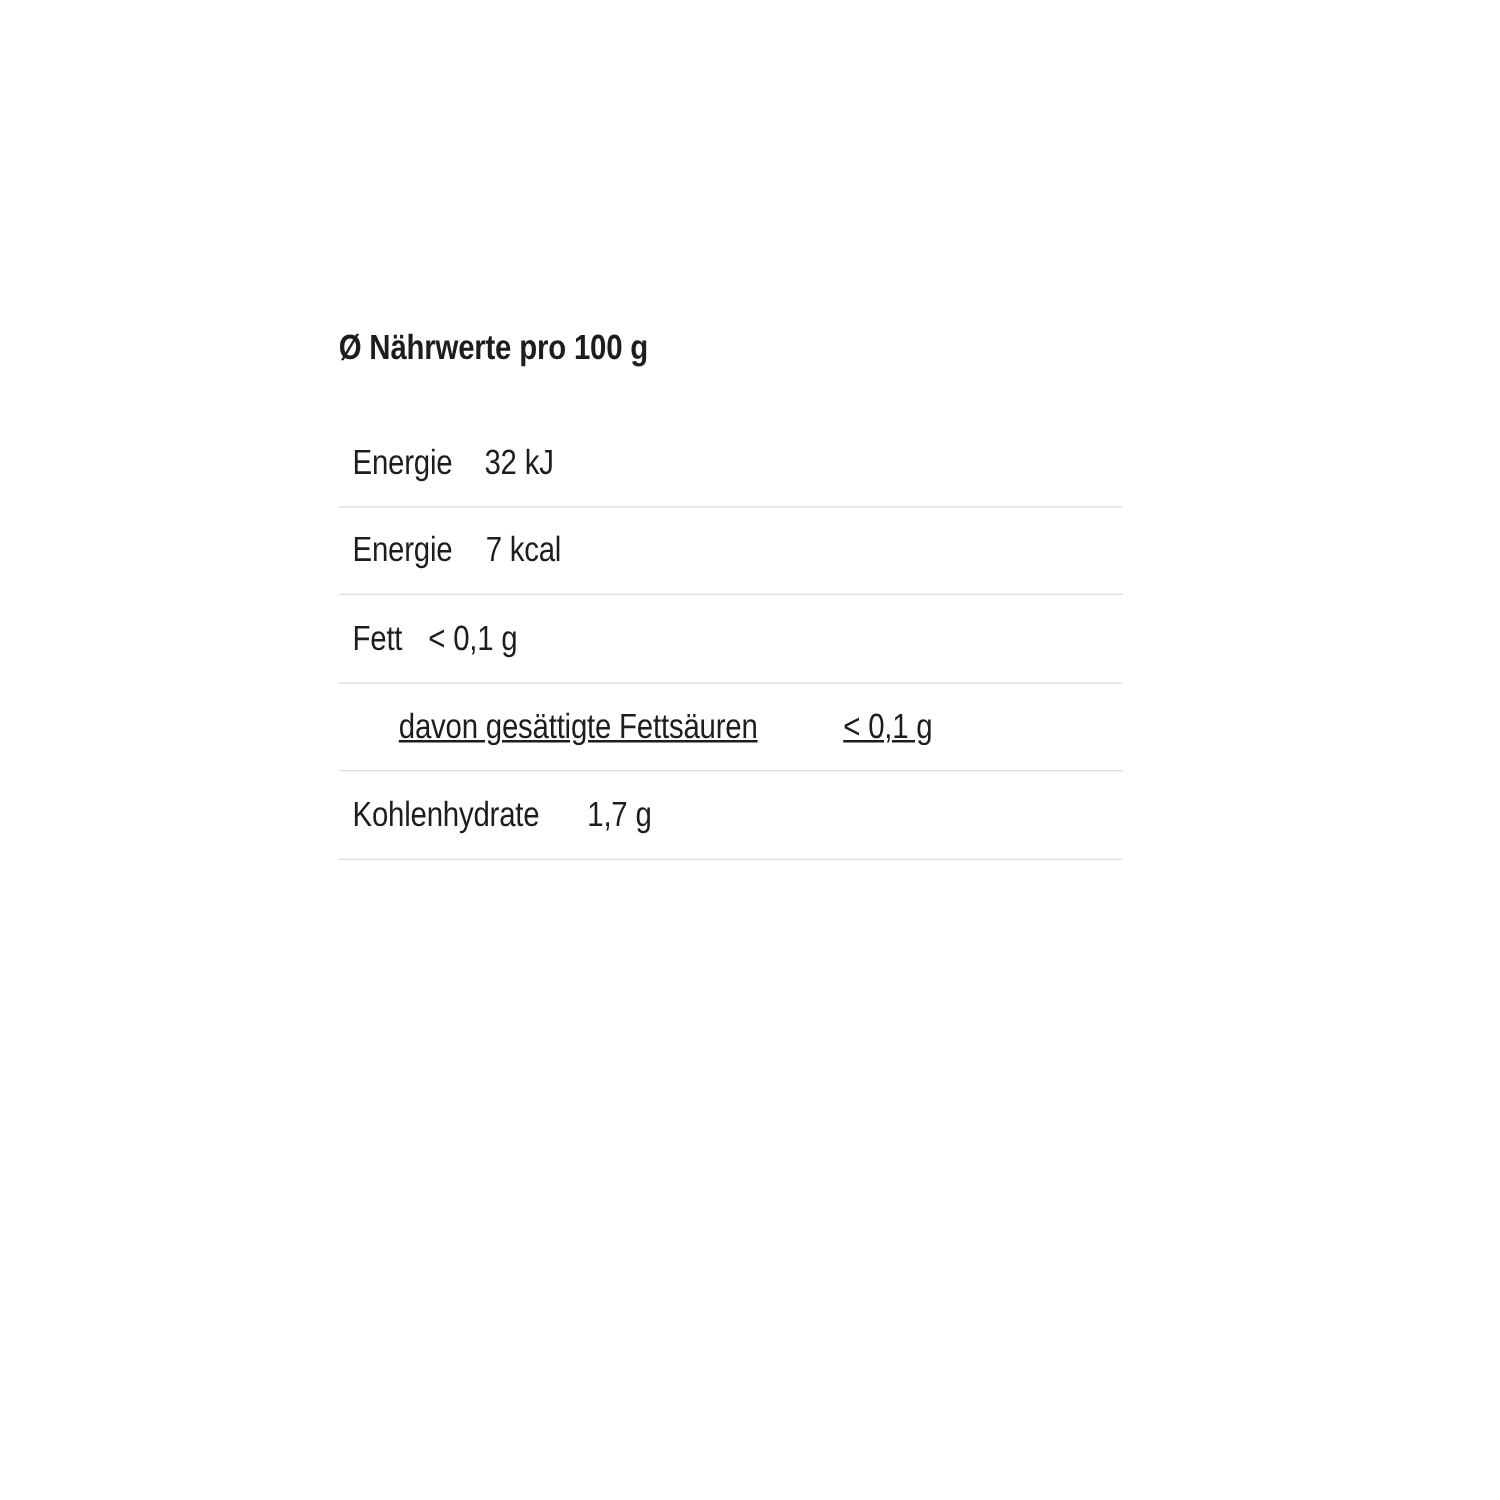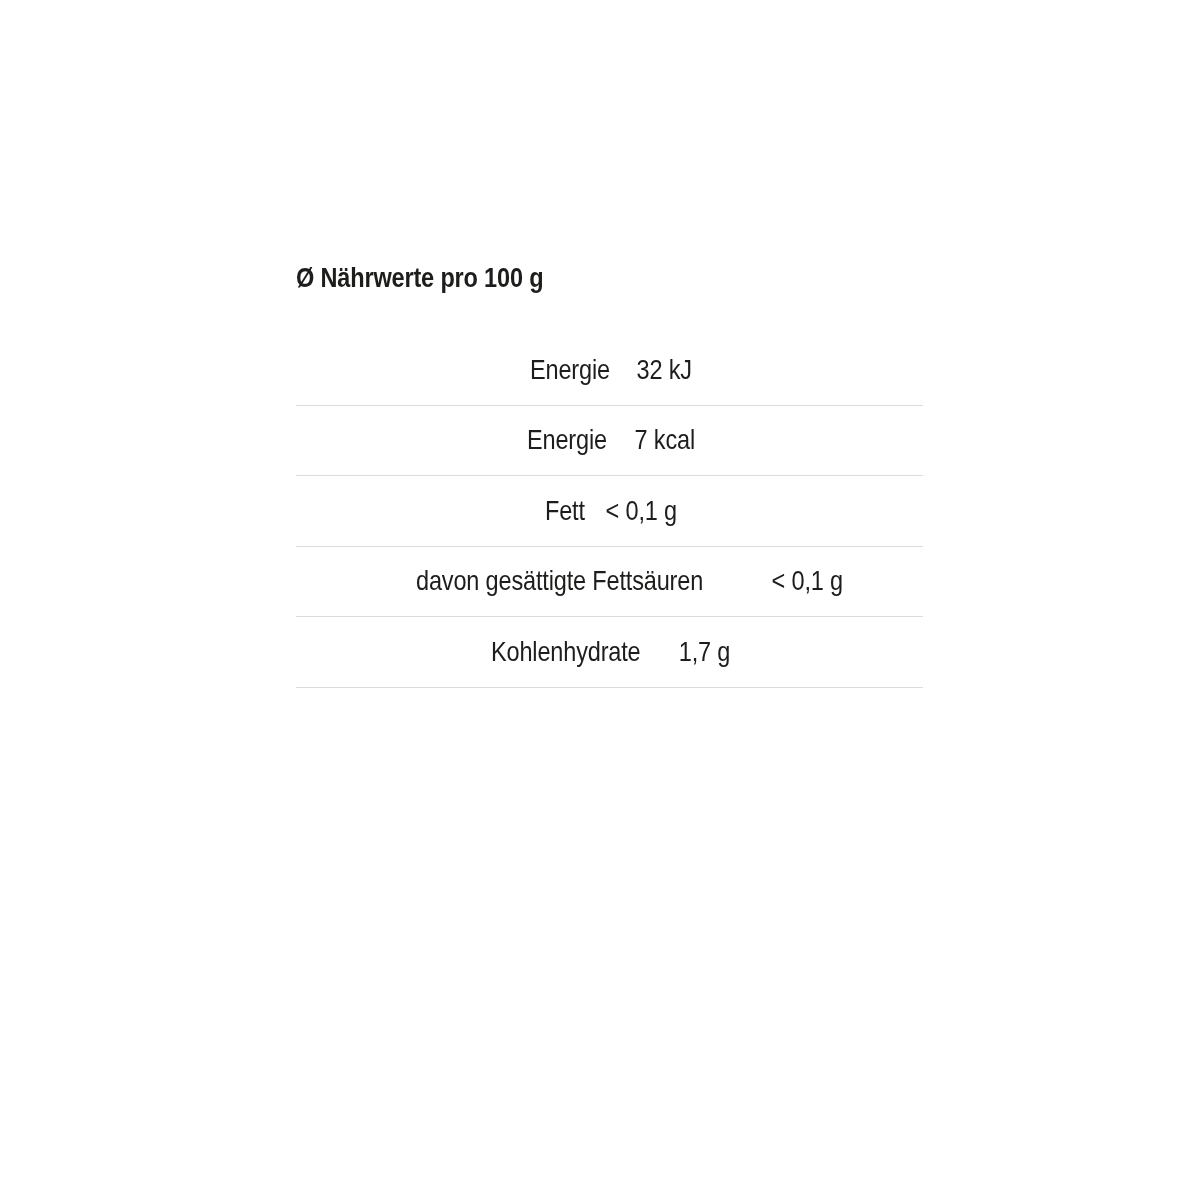--- a/index.html
+++ b/index.html
@@ -10,49 +10,50 @@
     width: 1200px;
     height: 1200px;
     background: #ffffff;
     font-family: "Liberation Sans", sans-serif;
     color: #1d1d1b;
     position: relative;
     overflow: hidden;
   }
   .panel {
     position: absolute;
-    left: 296px;
+    left: 271px;
     top: 262px;
     width: 627px;
   }
   .panel-title {
     margin: 0;
     padding: 0;
     font-size: 28px;
     font-weight: 700;
     letter-spacing: -0.2px;
     transform: scaleX(0.84);
     transform-origin: left center;
     white-space: nowrap;
     color: #1d1d1b;
   }
   .table {
     margin-top: 41px;
   }
   .row {
     display: flex;
-    justify-content: center;
+    justify-content: flex-start;
     align-items: center;
     height: 70.5px;
     border-bottom: 1px solid #dcdcdc;
     padding: 0 8px 0 11px;
     box-sizing: border-box;
   }
   .row.indent {
     padding-left: 48px;
+    text-decoration: underline;
   }
   .label, .value {
     font-size: 28px;
     font-weight: 400;
     letter-spacing: -0.2px;
     display: inline-block;
     white-space: nowrap;
     transform: scaleX(0.84);
   }
   .label { transform-origin: left center; }

